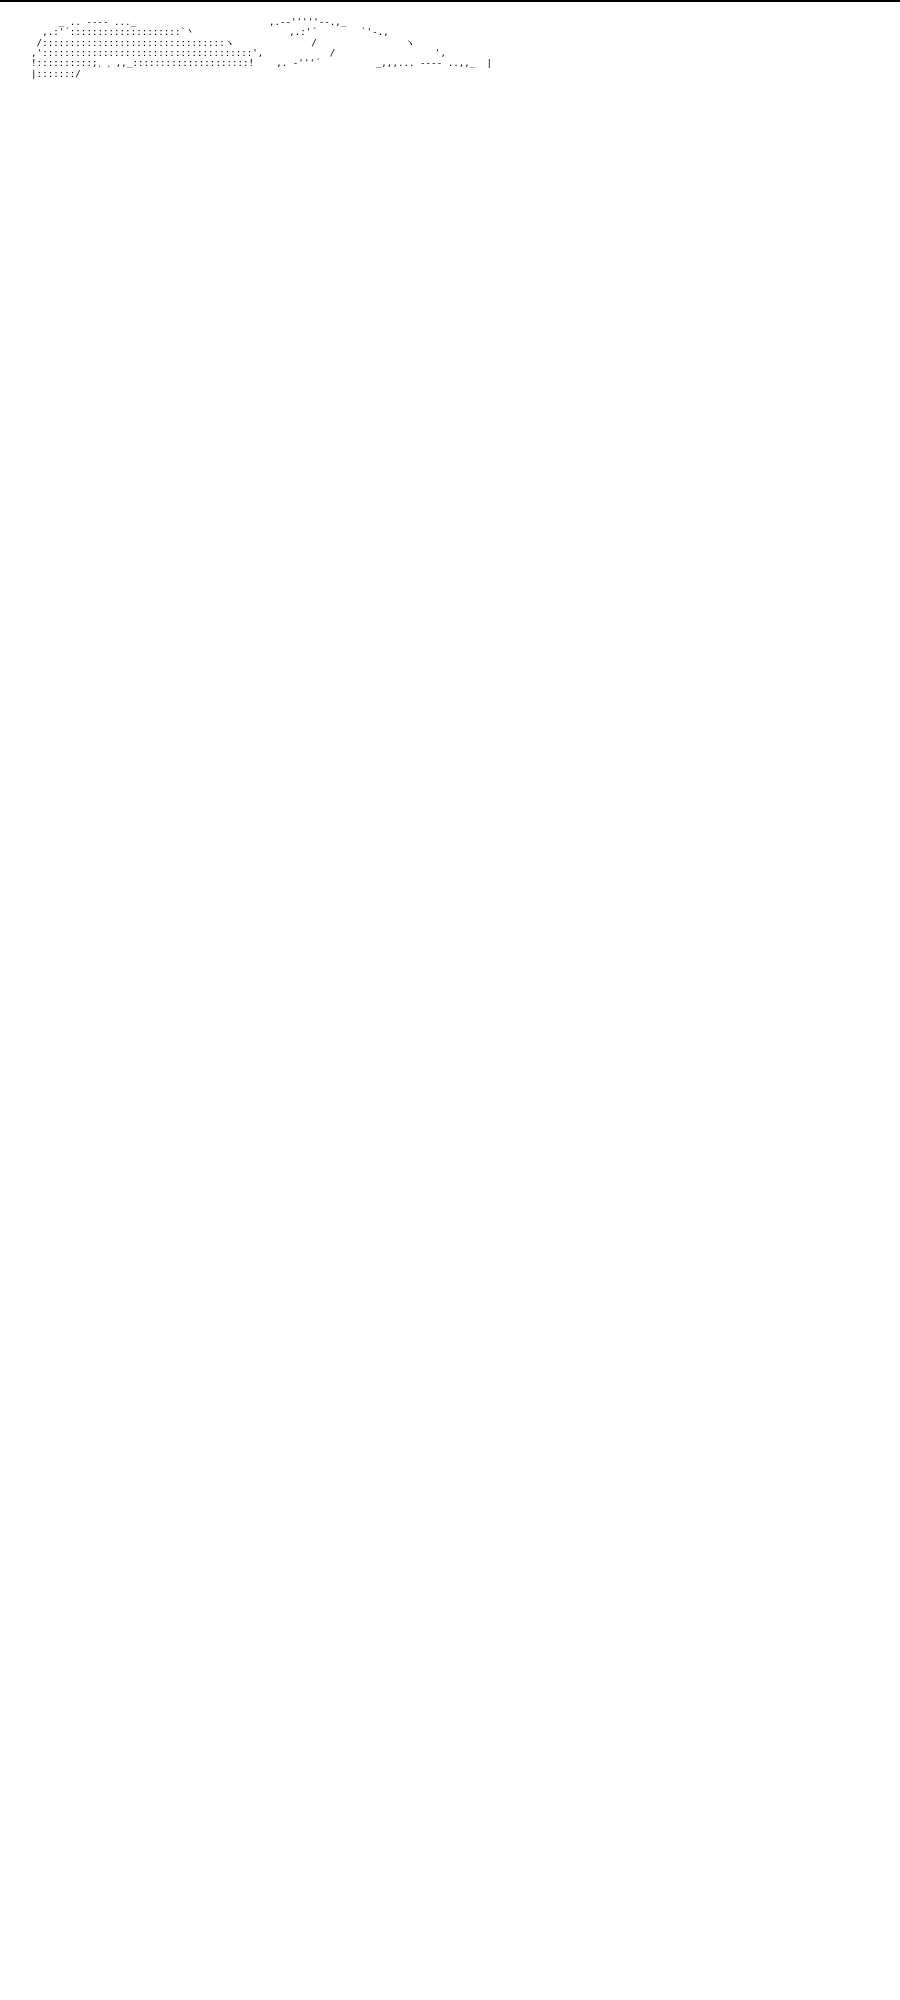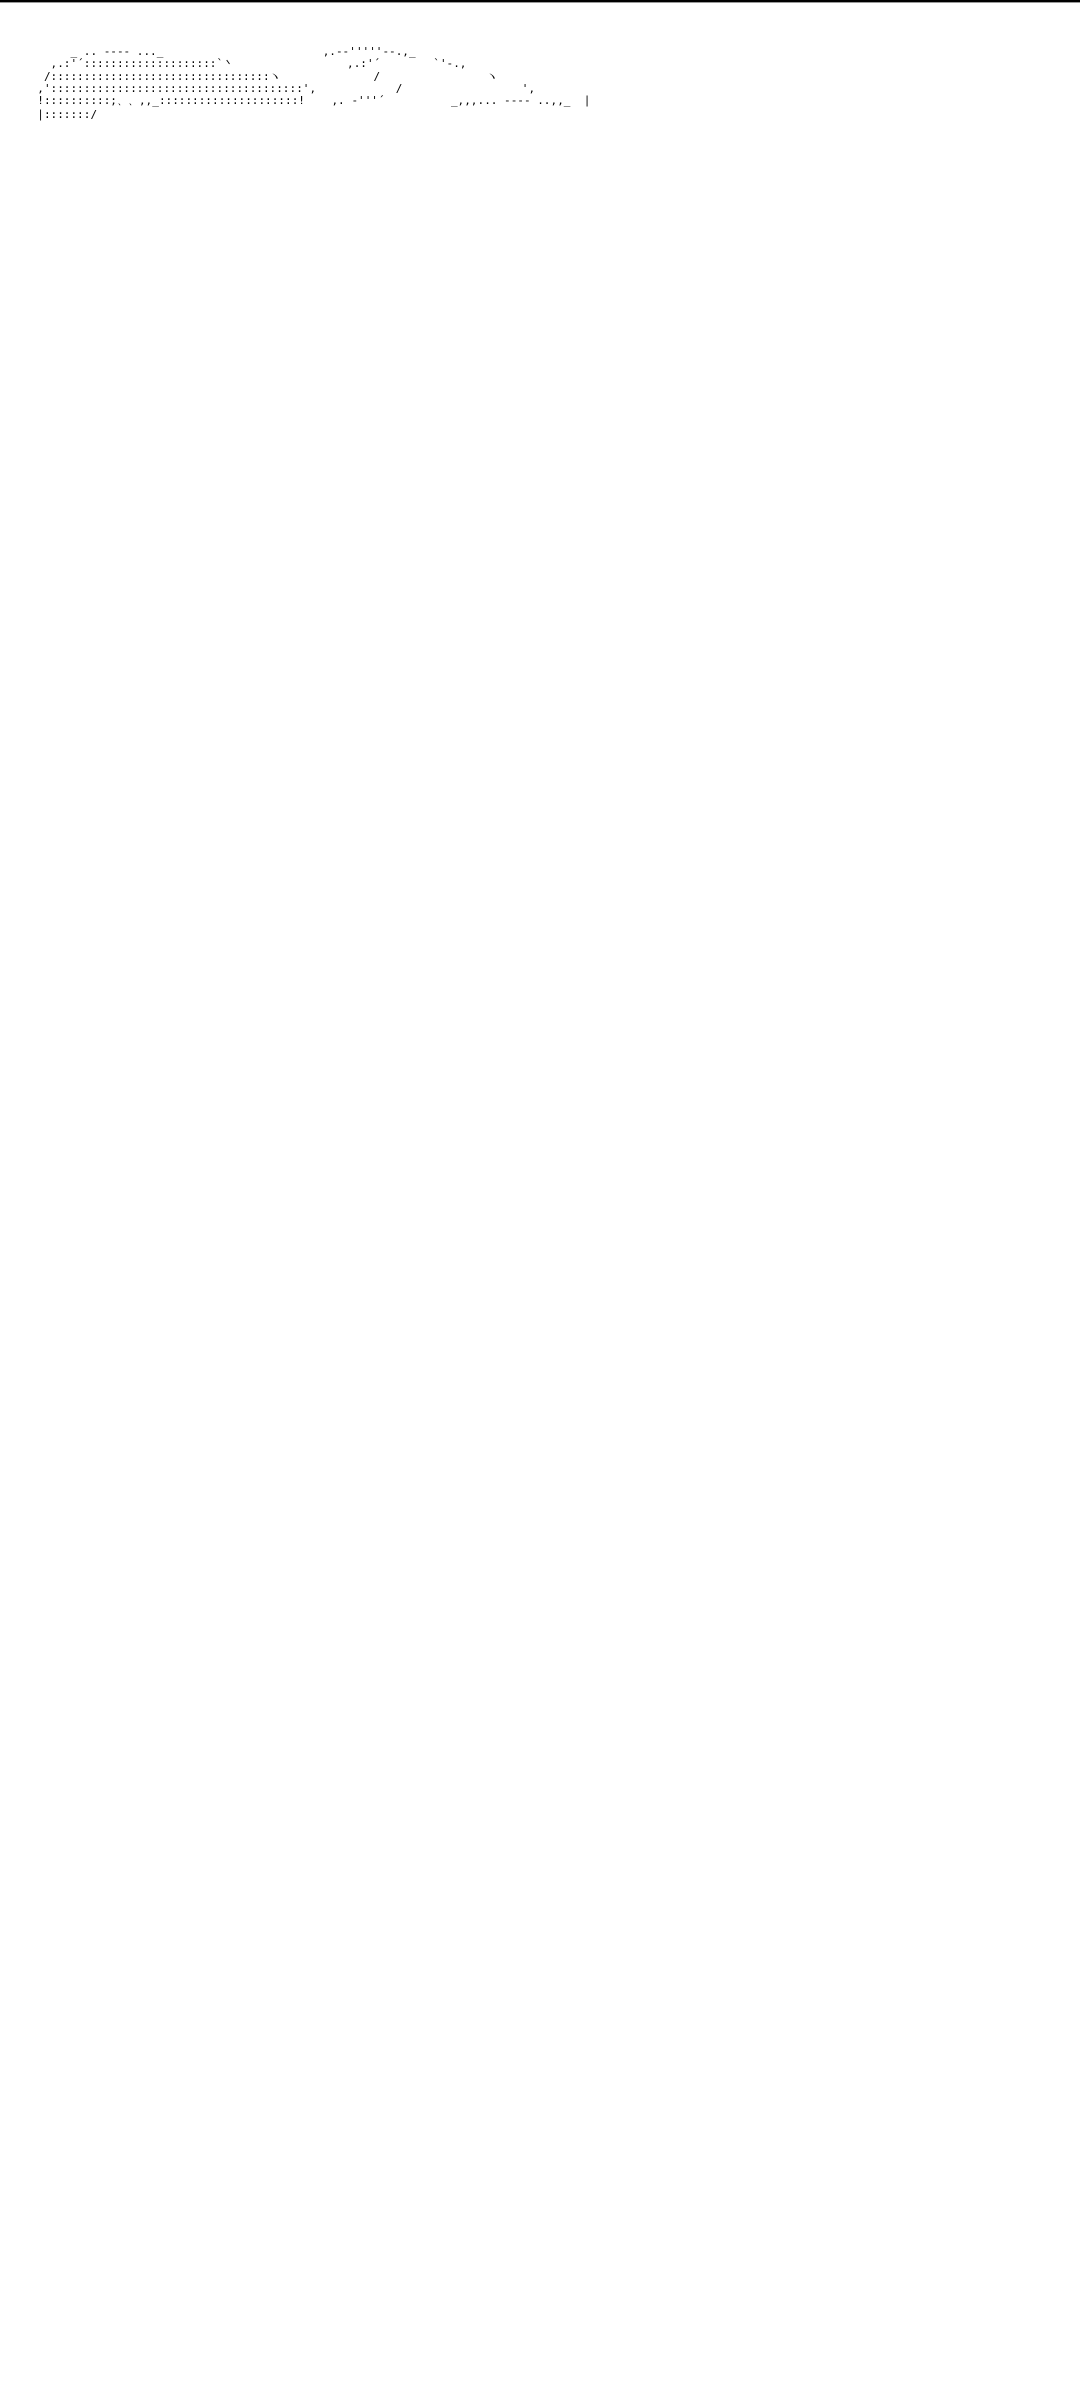--- a/index.html
+++ b/index.html
@@ -16,21 +16,20 @@
   }
   .page {
     position: relative;
     width: 900px;
     padding: 0;
   }
   
   .post {
     position: relative;
     padding: 0 0 0 0;
-    margin-top: 22px;
   }
   .post-head {
     display: flex;
     align-items: baseline;
     font-size: 12.5px;
     line-height: 18px;
     white-space: nowrap;
     padding-left: 8px;
   }
   .post-num {

